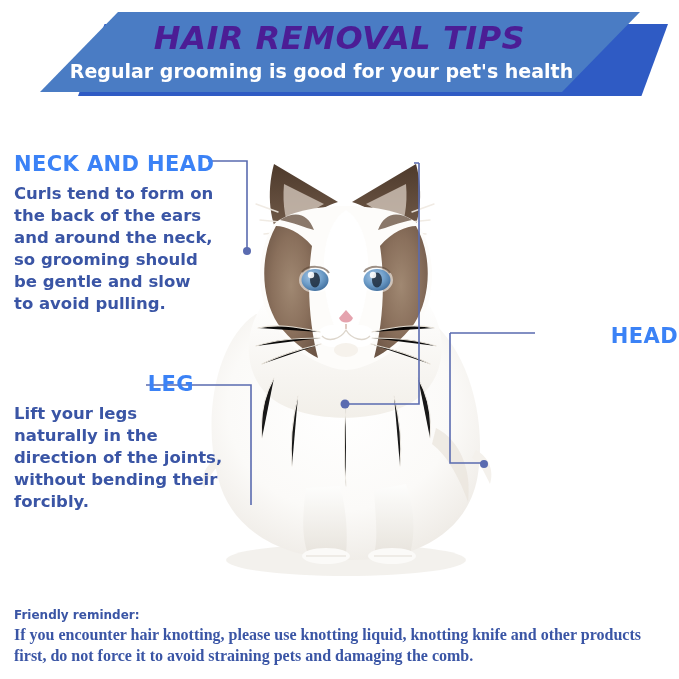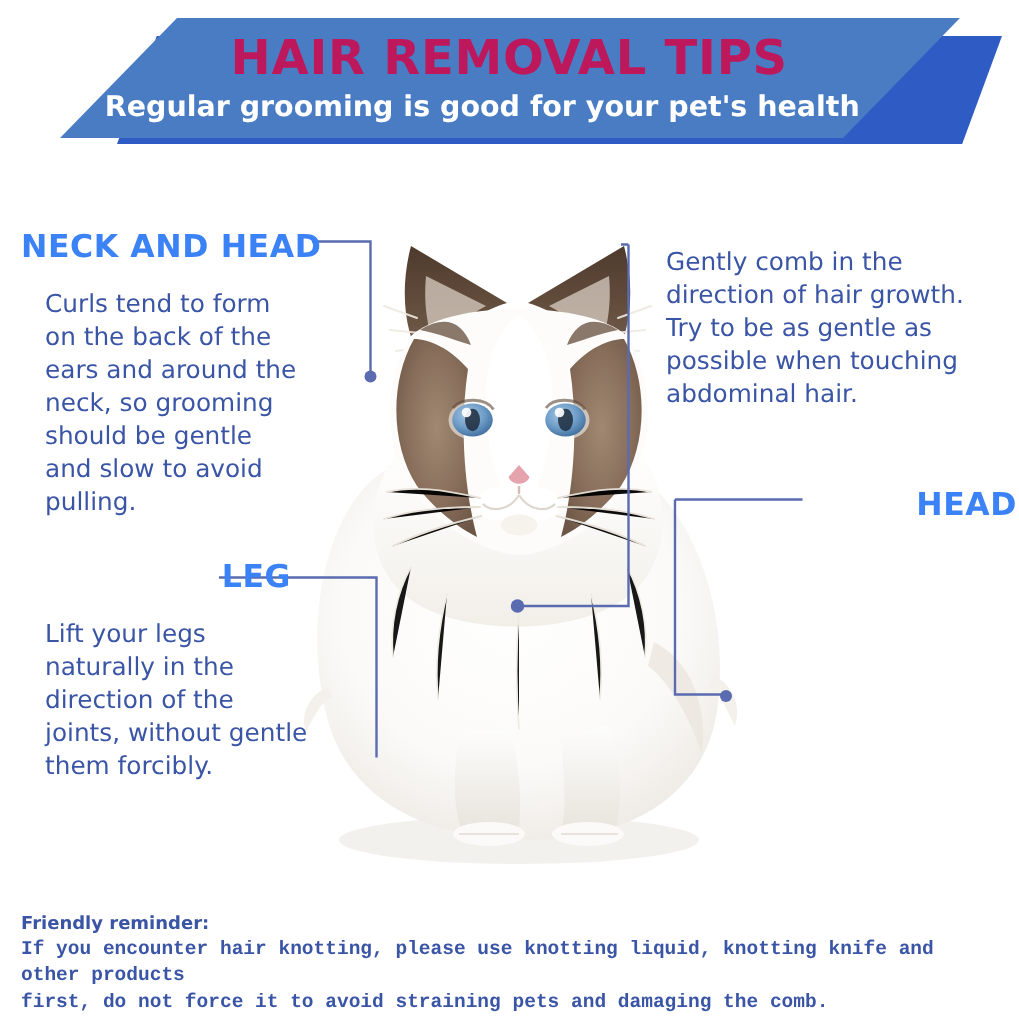--- a/index.html
+++ b/index.html
@@ -15,61 +15,62 @@
     background:#2f5bc4;
     clip-path:polygon(4.5% 0,100% 0,95.5% 100%,0 100%);
   }
   .band-light{
     left:40px;top:12px;width:600px;height:80px;
     background:#4a7cc4;
     clip-path:polygon(13% 0,100% 0,87% 100%,0 100%);
   }
   .banner-title{
     position:absolute;left:0;top:19px;width:679px;text-align:center;
-    color:#be185d;font-size:32px;font-weight:bold;letter-spacing:.5px;
+    color:#4c1d95;font-size:32px;font-weight:bold;letter-spacing:.5px;
     font-family:"DejaVu Sans",sans-serif;
+    font-style:italic;
   }
   .banner-sub{
     position:absolute;left:0;top:60px;width:643px;text-align:center;
     color:#ffffff;font-size:19px;font-weight:bold;
     font-family:"DejaVu Sans",sans-serif;
   }
 
   
   #cat{position:absolute;left:178px;top:128px;width:330px;height:470px;}
 
   
   .callout{position:absolute;}
   .ca-head{
     color:#3b82f6;font-size:21px;font-weight:bold;letter-spacing:.4px;
     font-family:"DejaVu Sans",sans-serif;line-height:1.1;margin:5px 0 7px 0;
     white-space:nowrap;
   }
   .ca-body{
-    color:#3a55a5;font-size:16.5px;font-weight:normal;line-height:1.33;
-    font-family:"DejaVu Sans",sans-serif;margin:16px;
+    color:#3a55a5;font-size:16.5px;font-weight:bold;line-height:1.33;
+    font-family:"DejaVu Sans",sans-serif;margin:0;
   }
   .align-right{text-align:right;}
 
   #c-neck{left:14px;top:148px;width:200px;}
   #c-back{left:428px;top:148px;width:250px;}
   #c-tail{left:466px;top:320px;width:212px;}
   #c-leg {left:14px;top:368px;width:212px;}
   #c-leg .ca-head{text-align:right;width:180px;}
 
   
   #lines{position:absolute;left:0;top:0;width:679px;height:679px;
          pointer-events:none;}
 
   
   #footer{position:absolute;left:14px;top:608px;width:650px;}
   .f-title{color:#3a55a5;font-size:12px;font-weight:bold;
            font-family:"DejaVu Sans",sans-serif;margin:0 0 2px 0;}
-  .f-line{color:#3a55a5;font-size:13px;font-weight:bold;
-          font-family:Liberation Mono, monospace;margin:0;line-height:1.33;}
+  .f-line{color:#3a55a5;font-size:16px;font-weight:bold;
+          font-family:Liberation Serif, serif;margin:0;line-height:1.33;}
 </style>
 </head>
 <body>
 
 <div id="page">
 
   <div id="banner">
     <div class="band band-dark"></div>
     <div class="band band-light"></div>
     <div class="banner-title">HAIR REMOVAL TIPS</div>
@@ -219,30 +220,29 @@
       <circle cx="484" cy="464" r="4"></circle>
     </g>
   </svg>
 
   <div class="callout" id="c-neck">
     <p class="ca-head">NECK AND HEAD</p>
     <p class="ca-body">Curls tend to form on the back of the ears and around the neck, so grooming should be gentle and slow to avoid pulling.</p>
   </div>
 
   <div class="callout" id="c-back">
-    <p class="ca-body">Gently comb in the direction of hair growth. Try to be as gentle as possible when touching abdominal hair.</p>
   </div>
 
   <div class="callout" id="c-tail">
     <p class="ca-head align-right">HEAD</p>
   </div>
 
   <div class="callout" id="c-leg">
     <p class="ca-head">LEG</p>
-    <p class="ca-body">Lift your legs naturally in the direction of the joints, without gentle them forcibly.</p>
+    <p class="ca-body">Lift your legs naturally in the direction of the joints, without bending their forcibly.</p>
   </div>
 
   <div id="footer">
     <p class="f-title">Friendly reminder:</p>
     <p class="f-line">If you encounter hair knotting, please use knotting liquid, knotting knife and other products</p>
     <p class="f-line">first, do not force it to avoid straining pets and damaging the comb.</p>
   </div>
 
 </div>
 

